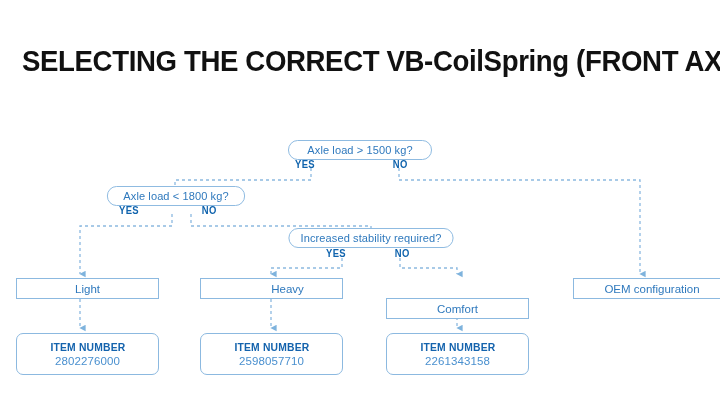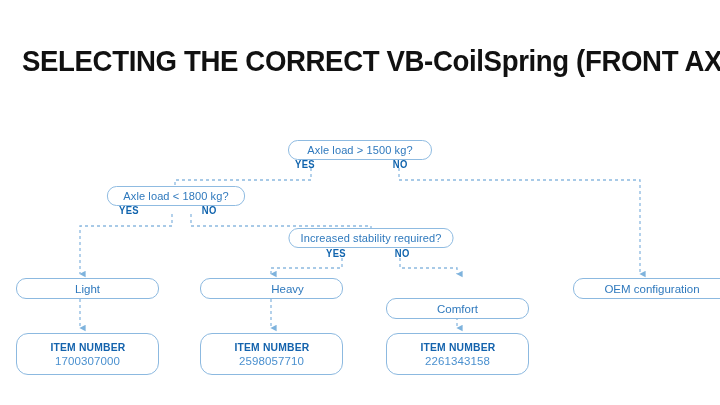--- a/index.html
+++ b/index.html
@@ -62,27 +62,27 @@
   .decision-node {
     height: 20px;
     border-radius: 10px;
     font-size: 11.5px;
     letter-spacing: 0.1px;
     transform: scaleX(0.96);
   }
 
   .result-node {
     height: 21px;
-    border-radius: 10px;
+    border-radius: 0;
     font-size: 11.5px;
   }
 
   .item-node {
     height: 42px;
-    border-radius: 12px;
+    border-radius: 7px;
     flex-direction: column;
     justify-content: center;
     gap: 2px;
   }
   .item-node .item-label {
     font-size: 11px;
     font-weight: 700;
     color: #1463ad;
     letter-spacing: 0.2px;
     transform: scaleX(0.94);
@@ -165,21 +165,21 @@
   </div>
   <div class="node result-node" style="left:386px; top:262px; width:143px;margin-top:20px;">
     <span>Comfort</span>
   </div>
   <div class="node result-node" style="left:573px; top:262px; width:158px;text-align:center;">
     <span>OEM configuration</span>
   </div>
 
   <div class="node item-node" style="left:16px; top:317px; width:143px;">
     <span class="item-label">ITEM NUMBER</span>
-    <span class="item-value">1700307000</span>
+    <span class="item-value">2802276000</span>
   </div>
 
   <div class="node item-node" style="left:200px; top:317px; width:143px;">
     <span class="item-label">ITEM NUMBER</span>
     <span class="item-value">2598057710</span>
   </div>
 
   <div class="node item-node" style="left:386px; top:317px; width:143px;">
     <span class="item-label">ITEM NUMBER</span>
     <span class="item-value">2261343158</span>

